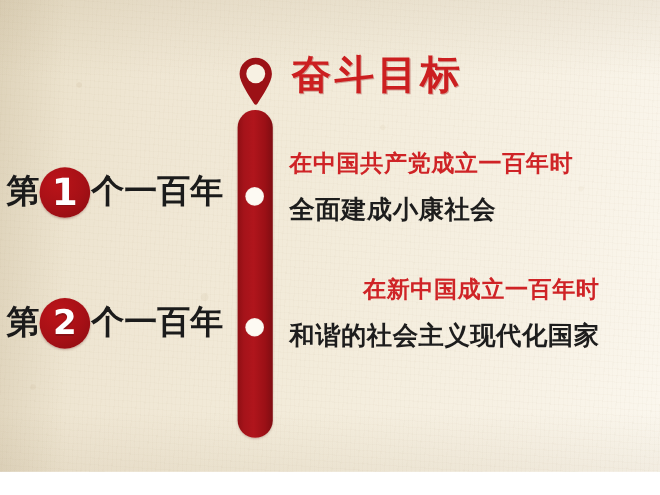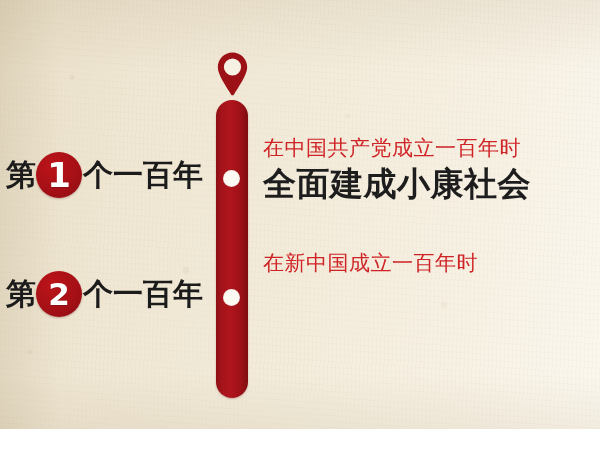--- a/index.html
+++ b/index.html
@@ -154,36 +154,36 @@
     text-shadow: 1px 1px 0 rgba(150,25,25,.35);
     white-space: nowrap;
   }
 
   .block { position: absolute; left: 263px; }
   .block-1 { top: 135px; }
   .block-2 { top: 250px; text-align: right; }
 
   .block-head {
     font-family: "DejaVu Sans", "Liberation Sans", sans-serif;
-    font-weight: normal;
+    font-weight: bold;
     font-size: 21px;
     line-height: 1.25;
     color: #cf2326;
     white-space: nowrap;
     letter-spacing: 0.5px;
   }
   .block-body {
     font-family: "DejaVu Sans", "Liberation Sans", sans-serif;
     font-weight: bold;
-    font-size: 33px;
+    font-size: 23px;
     line-height: 1.32;
     color: #1d1d1d;
     white-space: nowrap;
     letter-spacing: 0.5px;
-    margin-top: 1px;
+    margin-top: 15px;
   }
   .block-body .line { display: block; }
 </style>
 </head>
 <body>
 
 <div id="poster">
 
   <div class="bg-paper"></div>
   <div class="bg-grain"></div>
@@ -212,27 +212,29 @@
   </div>
 
   <div class="year-row row-2">
     <span class="cn-text">第</span>
     <span class="badge">
       <span class="badge-num">2</span>
     </span>
     <span class="cn-text">个一百年</span>
   </div>
 
+  <div class="title">奋斗目标</div>
 
   <div class="block block-1">
     <div class="block-head">在中国共产党成立一百年时</div>
     <div class="block-body">
       <span class="line">全面建成小康社会</span>
     </div>
   </div>
 
   <div class="block block-2">
     <div class="block-head">在新中国成立一百年时</div>
     <div class="block-body">
+      <span class="line">和谐的社会主义现代化国家</span>
     </div>
   </div>
 
 </div>
 
 </body></html>

